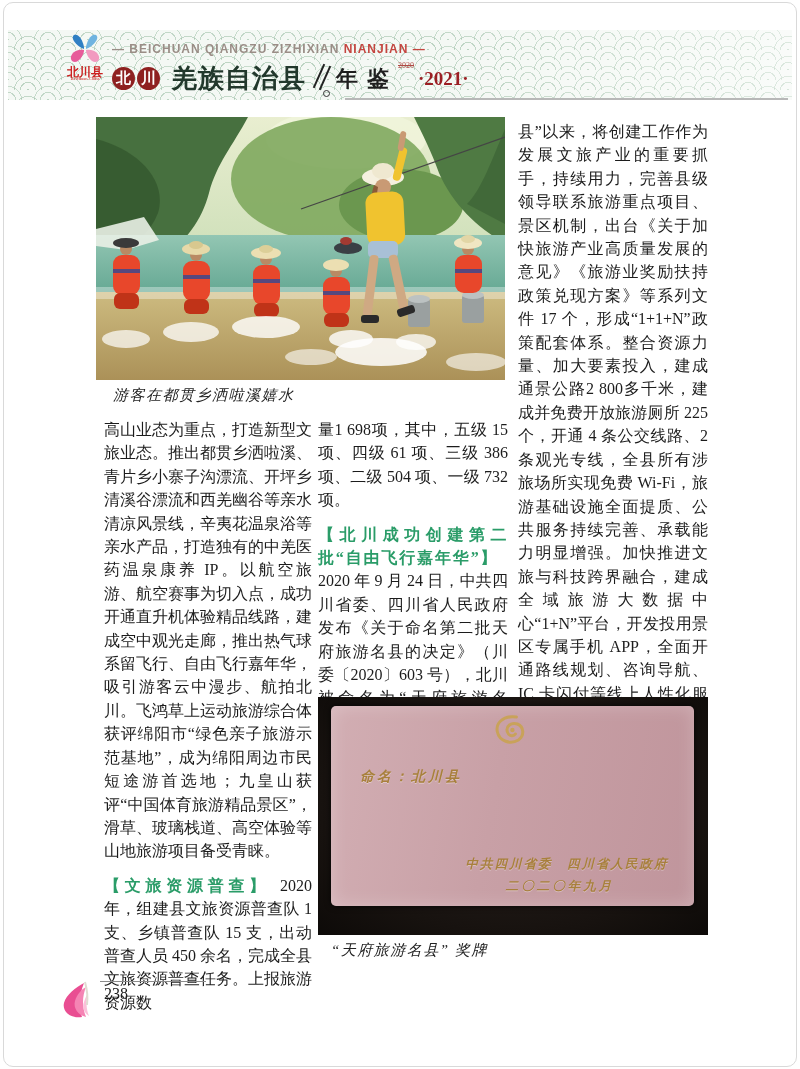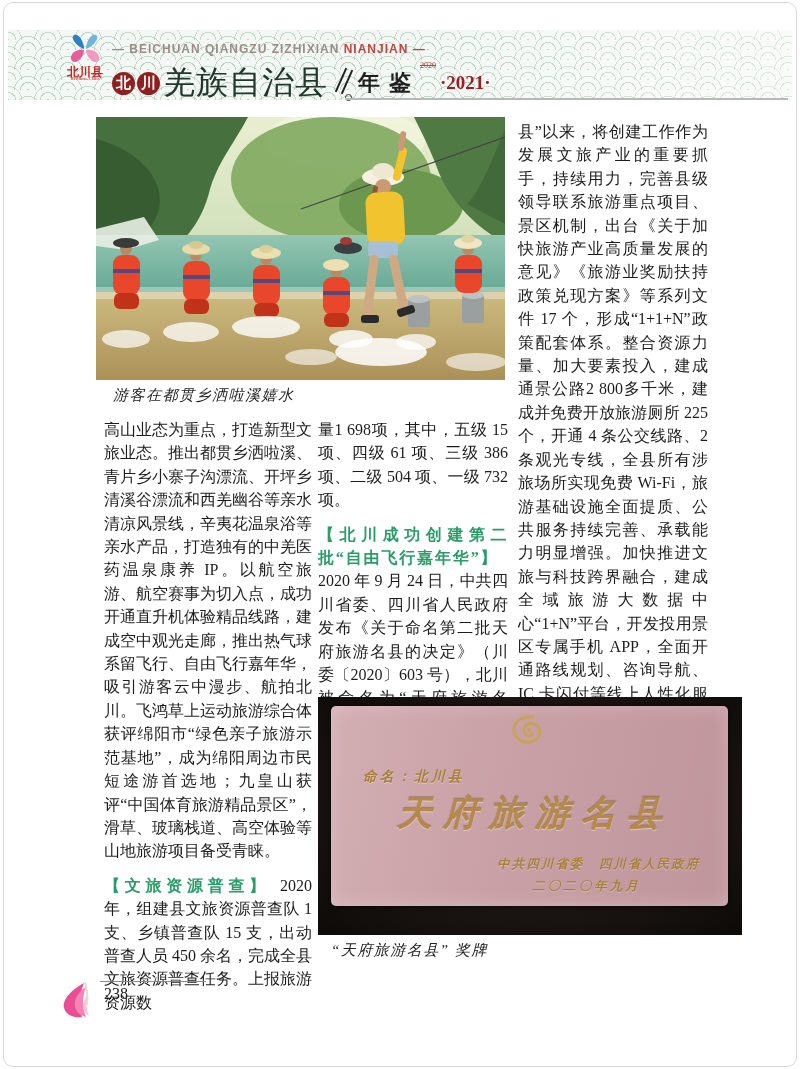--- a/index.html
+++ b/index.html
@@ -26,39 +26,39 @@
   .county-logo{position:absolute;left:54px;top:4px;width:46px;height:62px;text-align:center;}
   .logo-cap{font-size:12px;color:#c22;font-weight:bold;line-height:8px;}
   .logo-sub{font-size:5px;color:#c22;line-height:6px;transform:scale(.9);}
 
   .title-block{position:absolute;left:104px;top:12px;}
   .rom{font-size:12px;letter-spacing:1px;color:#9a8d86;font-family:"Liberation Sans",sans-serif;font-weight:bold;white-space:nowrap;}
   .rom .rom-red{color:#c4453f;}
   .title-row{display:flex;align-items:center;margin-top:5px;}
   .seal{width:23px;height:23px;border-radius:50%;background:#8e2020;color:#fff;
         font-size:15px;font-weight:bold;display:inline-flex;align-items:center;justify-content:center;margin-right:2px;}
-  .title-cn{font-size:32px;font-weight:normal;color:#22382c;letter-spacing:1px;margin-left:1px;white-space:nowrap;}
+  .title-cn{font-size:26px;font-weight:bold;color:#22382c;letter-spacing:1px;margin-left:9px;white-space:nowrap;}
   .brush-divider{position:relative;width:16px;height:32px;margin:0 6px 0 8px;}
   .brush-divider i{position:absolute;display:block;width:2px;height:26px;background:#222;transform:rotate(24deg);}
   .brush-divider i:nth-child(1){left:4px;top:0;}
   .brush-divider i:nth-child(2){left:10px;top:2px;}
   .brush-divider em{position:absolute;left:9px;bottom:-2px;width:5px;height:5px;border:1px solid #333;border-radius:50%;font-style:normal;}
   .nianjian{font-size:22px;font-weight:bold;color:#1e1e1e;letter-spacing:9px;white-space:nowrap;}
   .yr-old{font-size:8px;color:#b04a44;text-decoration:line-through;margin:0 4px 0 0;align-self:flex-start;}
   .yr{font-size:19px;font-weight:bold;color:#9b1e23;white-space:nowrap;}
 
   
   .photo1{position:absolute;left:96px;top:117px;width:409px;height:263px;overflow:hidden;background:#9cb98a;}
   .photo1 svg{display:block;width:100%;height:100%;}
   .caption{position:absolute;font-size:15px;font-style:italic;color:#222;letter-spacing:1.5px;white-space:nowrap;}
   .cap1{left:113px;top:386px;}
   .cap2{left:331px;top:941px;}
 
   .photo2{position:absolute;left:318px;top:697px;width:390px;height:238px;
-          background:radial-gradient(ellipse at 50% 45%, #2b2320 0%, #17120f 70%, #0d0a08 100%);overflow:hidden;padding-left:34px;}
+          background:radial-gradient(ellipse at 50% 45%, #2b2320 0%, #17120f 70%, #0d0a08 100%);overflow:hidden;}
   .plaque{position:absolute;left:13px;top:9px;right:14px;bottom:29px;border-radius:5px;
           background:linear-gradient(100deg,#d2aeb3 0%,#c8a0a6 45%,#c0959c 100%);
           box-shadow:inset 0 0 18px rgba(255,255,255,.25), 0 0 6px rgba(0,0,0,.8);}
   .plq-emblem{position:absolute;left:50%;top:7px;transform:translateX(-54%);}
   .plq-naming{position:absolute;left:8%;top:31%;font-size:14px;font-weight:bold;font-style:italic;
           color:#a8803c;letter-spacing:3px;text-shadow:0 1px 0 rgba(255,255,255,.35);}
   .plq-title{position:absolute;left:0;right:0;top:42%;text-align:center;font-size:35px;font-weight:bold;
           font-style:italic;color:#b5894a;letter-spacing:11px;text-indent:11px;
           text-shadow:0 1px 1px rgba(255,255,255,.45),0 -1px 1px rgba(90,60,20,.4);white-space:nowrap;}
   .plq-issuer{position:absolute;right:7%;top:75%;font-size:12.5px;font-weight:bold;font-style:italic;
@@ -247,21 +247,20 @@
 
 <figure class="photo2" style="margin:0">
   <div class="plaque">
     <span class="plq-emblem">
       <svg width="40" height="34" viewBox="0 0 40 34">
         <path d="M25 4 C11 2 4 11 6 19 C8 28 19 32 27 27 C33 23 33 14 26 11 C20 9 14 13 16 19 C17 23 22 24 24 21" fill="none" stroke="#c9a25a" stroke-width="3" stroke-linecap="round"></path>
         <circle cx="21" cy="17" r="2.2" fill="#c9a25a"></circle>
       </svg>
     </span>
     <div class="plq-naming">命名：北川县</div>
-    <div class="plq-title">天府旅游名县</div>
     <div class="plq-issuer">中共四川省委　四川省人民政府</div>
     <div class="plq-date">二〇二〇年九月</div>
   </div>
 </figure>
 <div class="caption cap2">“天府旅游名县” 奖牌</div>
 
 <div class="footer-logo">
   <svg width="40" height="48" viewBox="0 0 40 48">
     <path d="M24 6 C20 16 18 28 22 40 C10 42 2 34 4 26 C6 18 16 10 24 6 Z" fill="#e94e92"></path>
     <path d="M26 10 C22 20 22 30 26 40 C18 38 13 31 15 24 C17 17 22 12 26 10 Z" fill="#f584b4"></path>

